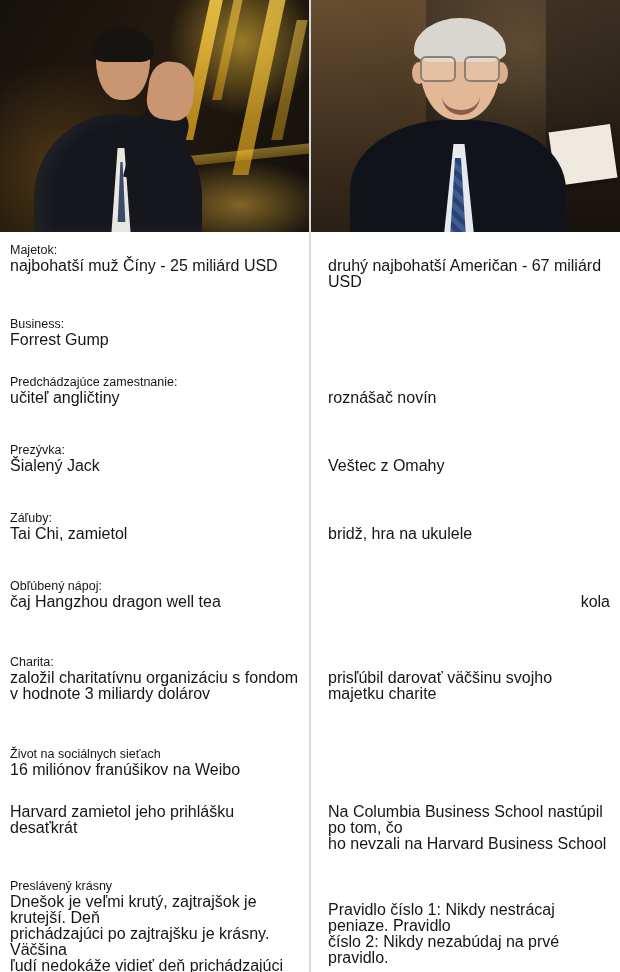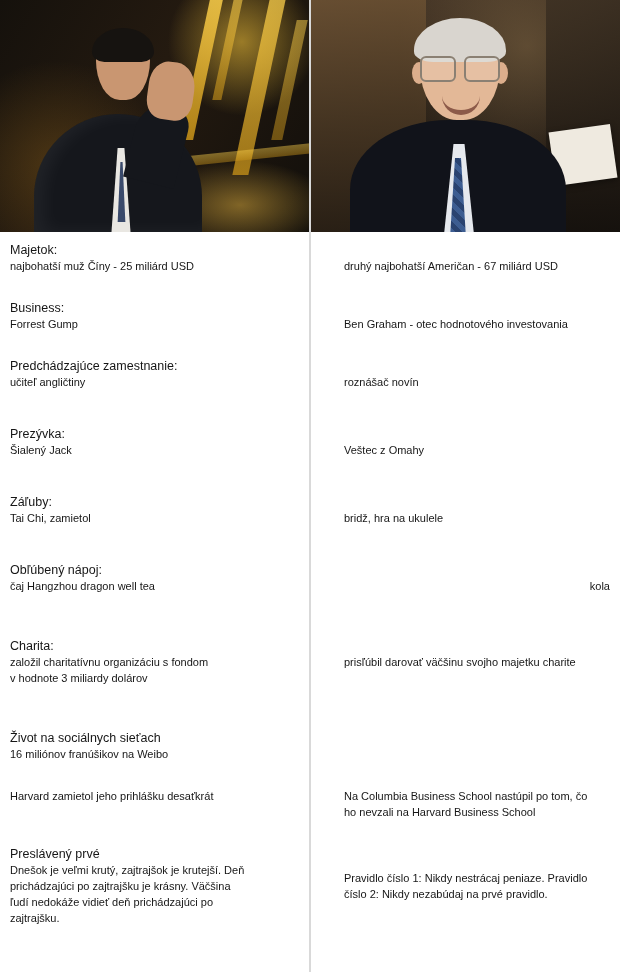--- a/index.html
+++ b/index.html
@@ -180,28 +180,28 @@
   }
   .cell {
     box-sizing: border-box;
     width: 310px;
     padding: 0 10px;
     font-size: 12.5px;
     line-height: 16px;
     color: #161616;
   }
   .cell.right {
-    padding-left: 34px;
+    padding-left: 18px;
   }
   .label {
     font-size: 12.5px;
     line-height: 16px;
   }
   .value {
-    font-size: 11px;
+    font-size: 16px;
     line-height: 16px;
     white-space: pre-line;
   }
   .spacer-sm { height: 10px; }
   .spacer-md { height: 18px; }
   .spacer-lg { height: 26px; }
   .pad-top-8 { padding-top: 8px; }
   .indent-1 { padding-left: 18px; }
   .indent-2 { padding-left: 26px; }
   .indent-3 { padding-left: 34px; text-align: right; }
@@ -267,23 +267,20 @@
     <div class="row">
       <div class="cell">
         <div class="label">Business:</div>
       </div>
       <div class="cell right"></div>
     </div>
     <div class="row">
       <div class="cell">
         <div class="value">Forrest Gump</div>
       </div>
-      <div class="cell right indent-1">
-        <div class="value">Ben Graham - otec hodnotového investovania</div>
-      </div>
     </div>
 
     <div class="spacer-lg"></div>
     <div class="row">
       <div class="cell">
         <div class="label">Predchádzajúce zamestnanie:</div>
       </div>
       <div class="cell right"></div>
     </div>
     <div class="row">
@@ -388,21 +385,21 @@
       </div>
       <div class="cell right">
         <div class="value">Na Columbia Business School nastúpil po tom, čo
     ho nevzali na Harvard Business School</div>
       </div>
     </div>
 
     <div class="spacer-lg"></div>
     <div class="row">
       <div class="cell">
-        <div class="label">Preslávený prvé</div>
+        <div class="label">Preslávený krásny</div>
       </div>
       <div class="cell right"></div>
     </div>
     <div class="row">
       <div class="cell">
         <div class="value">Dnešok je veľmi krutý, zajtrajšok je krutejší. Deň
 prichádzajúci po zajtrajšku je krásny. Väčšina
 ľudí nedokáže vidieť deň prichádzajúci po
 zajtrajšku.</div>
       </div>

